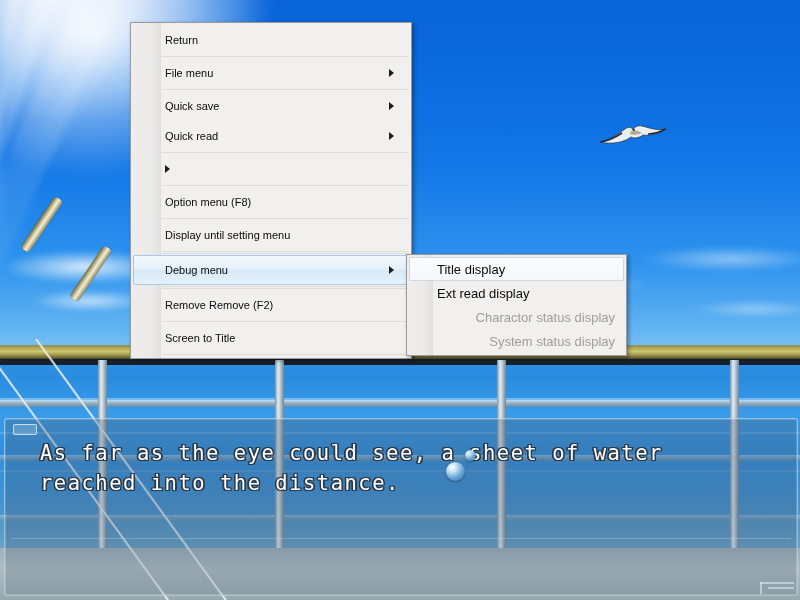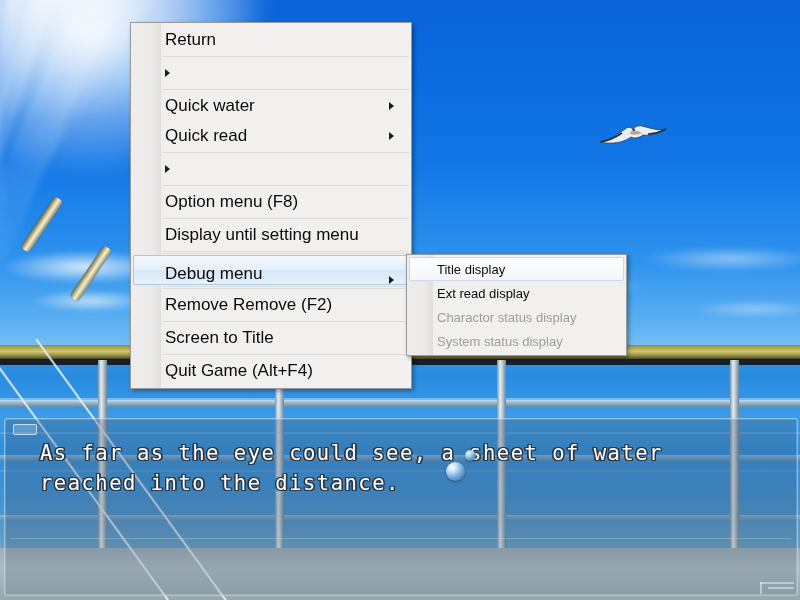--- a/index.html
+++ b/index.html
@@ -159,21 +159,21 @@
   .corner-ui i {
     position:absolute; display:block; background: rgba(225,240,245,0.55);
   }
 
   
   .menu {
     position:absolute;
     background:#f1f0ee;
     border:1px solid #9a9a9a;
     box-shadow: 2px 2px 4px rgba(0,0,0,0.35);
-    font-size:17px;
+    font-size:11px;
     color:#0a0a0a;
     user-select:none;
   }
   .menu .gutter {
     position:absolute; left:0; top:0; bottom:0; width:29px;
     background: linear-gradient(to right, #eeedeb 0%, #eceae8 70%, #e3e1de 100%);
     border-right:1px solid #e0ded9;
   }
   .menu-list { position:relative; padding:2px 0; }
 
@@ -195,27 +195,26 @@
     flex:0 0 auto;
     width:0;height:0;
     border-top:4px solid transparent;
     border-bottom:4px solid transparent;
     border-left:5px solid #1b1b1b;
     margin-right:6px;
   }
   .mi.sel {
     background: linear-gradient(to bottom, #f2f8fd 0%, #e3eff9 50%, #d5e8f7 51%, #e6f1fb 100%);
     border:1px solid #a8c8e4;
-    align-items:flex-end;
   }
   .mi.sub-sel {
     background: linear-gradient(to bottom, #fbfcfd 0%, #f4f7fa 100%);
     border:1px solid #cfd8de;
   }
-  .mi.disabled { color:#9d9d9d; }
+  .mi.disabled { color:#9d9d9d;text-align:right; }
 
   .sep {
     height:1px;
     margin:1px 2px 1px 31px;
     background:#dedcd8;
   }
 
   
   .submenu { font-size:13px; }
   .submenu .mi { height:24px; padding-left:31px; }
@@ -292,25 +291,26 @@
   </div>
 
   <div class="menu" id="context-menu" style="left:130px; top:22px; width:280px;">
     <div class="gutter"></div>
     <div class="menu-list" id="context-menu-list">
         <div class="mi">
           <span class="lbl">Return</span>
         </div>
         <div class="sep"></div>
         <div class="mi">
-          <span class="arrow"></span>
-        </div>
-        <div class="sep"></div>
-        <div class="mi">
-          <span class="lbl">Quick water</span>
+          <span class="lbl">File menu</span>
+          <span class="arrow"></span>
+        </div>
+        <div class="sep"></div>
+        <div class="mi">
+          <span class="lbl">Quick save</span>
           <span class="arrow"></span>
         </div>
         <div class="mi">
           <span class="lbl">Quick read</span>
           <span class="arrow"></span>
         </div>
         <div class="sep"></div>
         <div class="mi">
           <span class="arrow"></span>
         </div>
@@ -331,23 +331,20 @@
         <div class="sep"></div>
         <div class="sep"></div>
         <div class="mi">
           <span class="lbl">Remove Remove (F2)</span>
         </div>
         <div class="sep"></div>
         <div class="mi">
           <span class="lbl">Screen to Title</span>
         </div>
         <div class="sep"></div>
-        <div class="mi">
-          <span class="lbl">Quit Game (Alt+F4)</span>
-        </div>
       </div>
   </div>
 
   <div class="menu submenu" id="debug-submenu" style="left:406px; top:254px; width:219px;">
     <div class="gutter"></div>
     <div class="menu-list" id="debug-submenu-list">
         <div class="mi sub-sel">
           <span class="lbl">Title display</span>
         </div>
         <div class="mi">

